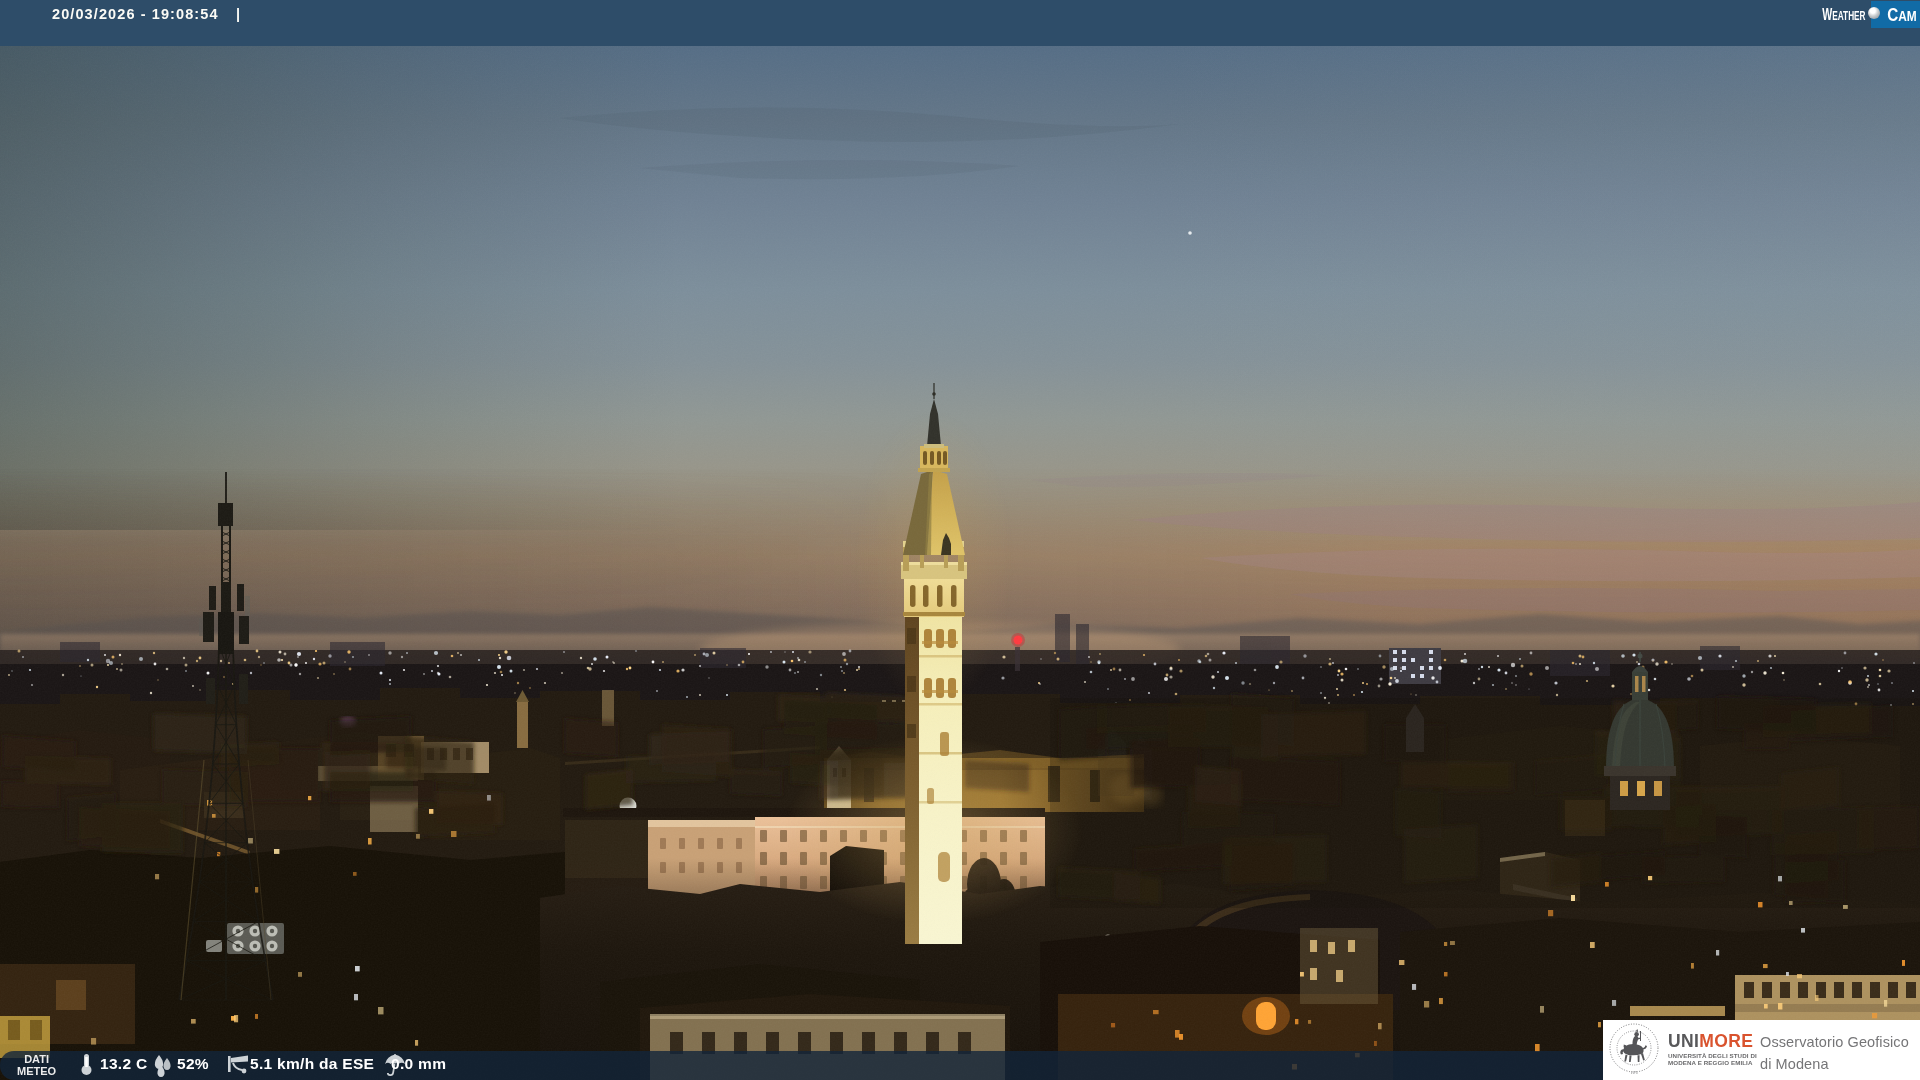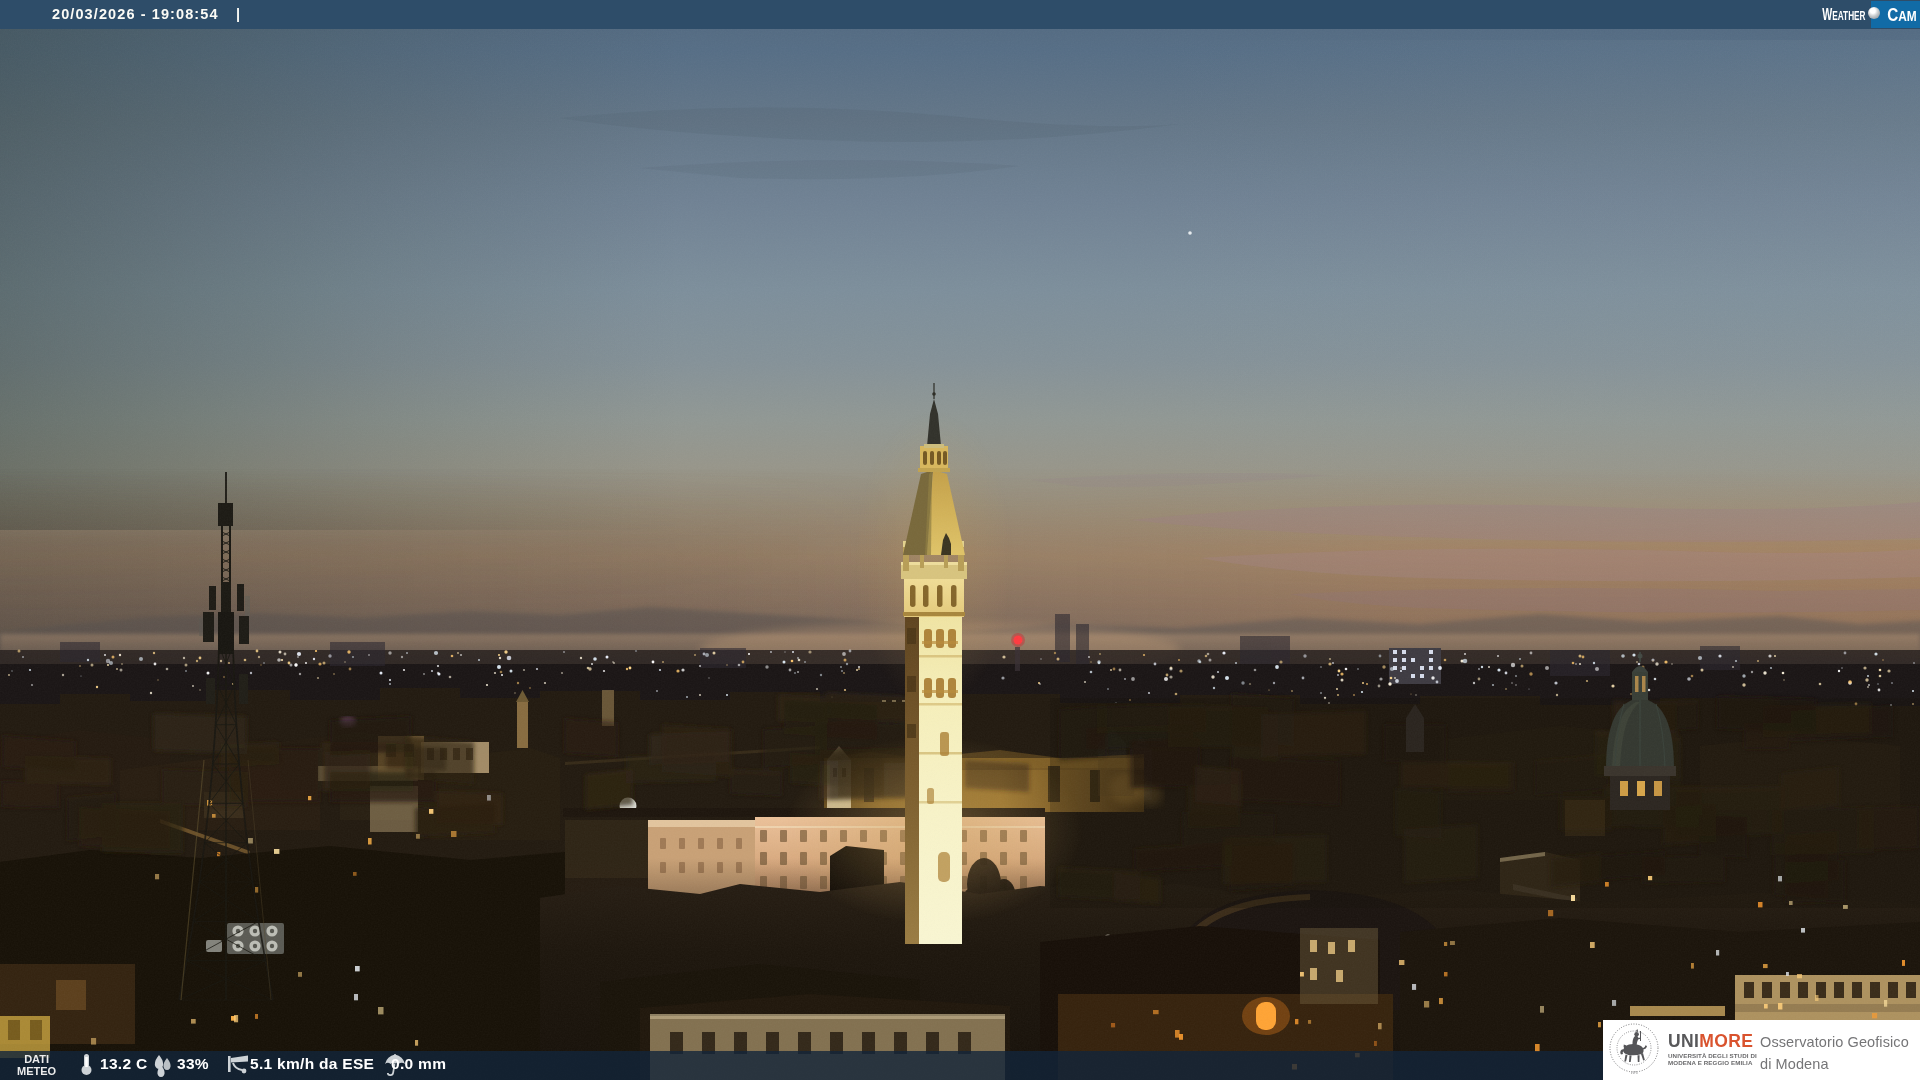--- a/index.html
+++ b/index.html
@@ -1,35 +1,35 @@
 <!DOCTYPE html>
 <html><head><meta charset="utf-8"><title>cam</title>
 <style>
   html,body { margin:0; padding:0; background:#000; }
   #stage { position:relative; width:1920px; height:1080px; overflow:hidden;
            font-family:"Liberation Sans", sans-serif; }
-  #topbar { position:absolute; left:0; top:0; width:1920px; height:29px;
+  #topbar { position:absolute; left:0; top:0; width:1920px; height:46px;
             background:#2e4d69; z-index:10;text-align:right; }
   #topbar .t1 { position:absolute; left:52px; top:6px; color:#fbfbf6;
        font-size:14.5px; font-weight:bold; letter-spacing:1.1px; white-space:nowrap; }
   #topbar .t2 { position:absolute; left:236px; top:6px; color:#fbfbf6;
        font-size:14.5px; font-weight:bold; }
   #topbar .t3 { position:absolute; left:265px; top:6px; color:#fbfbf6;
        font-size:14.5px; font-weight:bold; letter-spacing:0.55px; white-space:nowrap; }
   #wcam .blue { position:absolute; right:0; top:1px; width:49px; height:27px; background:#116ba6; z-index:11;}
   #wcam .weather { position:absolute; right:54px; top:6px; color:#fff; font-size:16px;
        font-weight:bold; z-index:12; letter-spacing:0px; transform:scaleX(0.66); transform-origin:100% 0; }
   #wcam .weather small { font-size:12.5px; }
   #wcam .cam { position:absolute; right:3px; top:5px; color:#fff; font-size:18px; font-weight:bold; z-index:12;
        transform:scaleX(0.85); transform-origin:100% 0; }
   #wcam .cam small { font-size:14px; }
   #wcam .lens { position:absolute; right:40px; top:7px; width:12px; height:12px; border-radius:50%; z-index:12;
       background:radial-gradient(circle at 40% 32%, #ffffff 22%, #c6cacd 50%, #9aa0a6 78%, #d8dbdd 100%); }
   #botbar { position:absolute; left:0; top:1051px; width:1920px; height:29px;
-     background:rgba(19,37,59,0.80); z-index:10; color:#fff; }
+     background:rgba(19,37,59,0.80); z-index:10; color:#fff;border-radius:14px; }
   #botbar .dati { position:absolute; left:17px; top:2px; font-size:11px; font-weight:bold;
      line-height:12px; text-align:center; color:#ececec; }
   #botbar .vals span { position:absolute; top:4px; font-size:15.5px; font-weight:bold;
      letter-spacing:0.3px; white-space:nowrap; }
   #logo { position:absolute; left:1603px; top:1020px; width:317px; height:60px;
      background:#fff; z-index:12; }
   #logo .uni { position:absolute; left:65px; top:11px; font-size:17.5px; font-weight:bold;
      letter-spacing:0.4px; color:#58585a; }
   #logo .uni b { color:#d9532e; }
   #logo .sub { position:absolute; left:65px; top:32px; font-size:6.2px; font-weight:bold;
@@ -1306,21 +1306,21 @@
     <rect x="228" y="5" width="2.6" height="16"></rect>
     <path d="M 233 12 q 2 6 9 7" stroke="#cdd2d6" stroke-width="2" fill="none"></path>
     <circle cx="244" cy="20" r="2.4"></circle>
     <path d="M 385 13 Q 387 5 395 3.5 Q 403 5 405 13 Q 401.5 10.5 398.5 13 Q 396.5 10.5 395 13 Q 392.5 10.5 390.5 13 Q 388 10.5 385 13 Z"></path>
     <path d="M 395 4 L 395 3" stroke="#cdd2d6" stroke-width="1.4"></path>
     <path d="M 394.6 13 L 393.2 21.5 q -0.4 2.8 -3 2.6 q -2.4 -0.2 -2.4 -2.2" stroke="#cdd2d6" stroke-width="1.7" fill="none"></path>
   </g>
 </svg>
 <div class="vals">
   <span style="left:100px">13.2 C</span>
-  <span style="left:177px">33%</span>
+  <span style="left:177px">52%</span>
   <span style="left:250px">5.1 km/h da ESE</span>
   <span style="left:391px">0.0 mm</span>
 </div>
 
 </div>
 <div id="logo">
 
 <svg width="56" height="58" style="position:absolute;left:5px;top:1px">
   <circle cx="26" cy="27" r="25" fill="#fff"></circle>
   <circle cx="26" cy="27" r="24" fill="none" stroke="#6a6a6c" stroke-width="0.9" stroke-dasharray="1 1.6"></circle>

